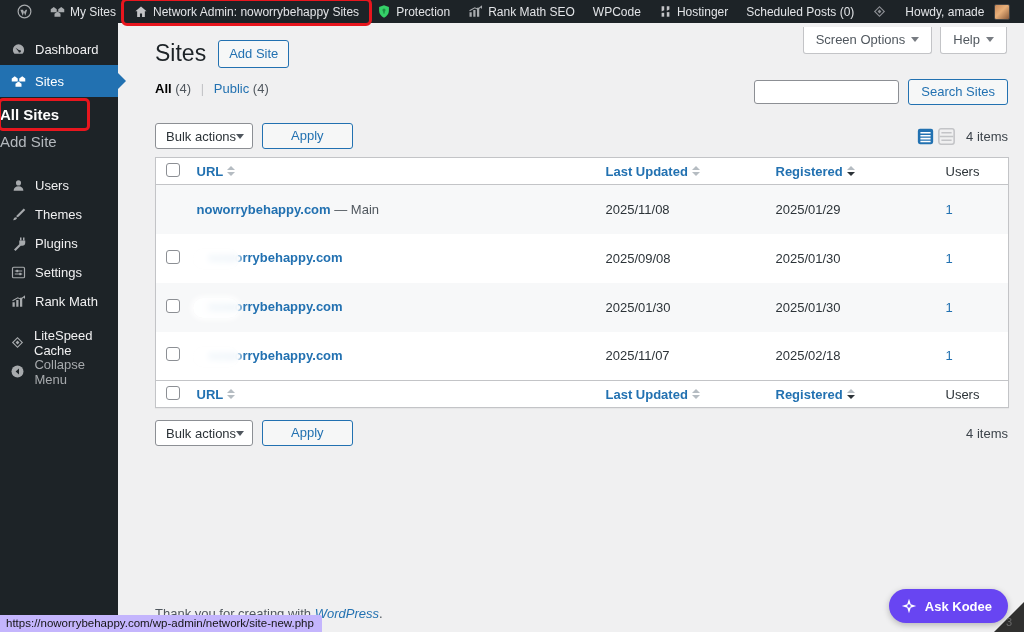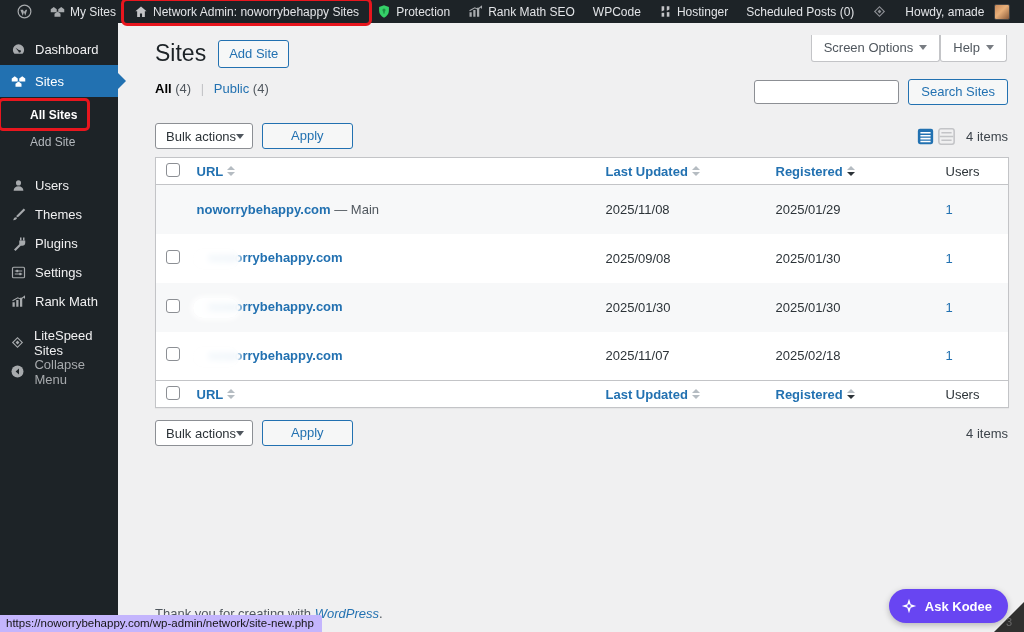--- a/index.html
+++ b/index.html
@@ -50,34 +50,34 @@
   .menu-item .mi-icon{color:#a7aaad;width:16px;display:flex;justify-content:center;}
   .menu-item.active{background:#2271b1;color:#fff;}
   .menu-item.active .mi-icon{color:#fff;}
   .menu-arrow{
     position:absolute;right:-8px;top:50%;margin-top:-8px;width:0;height:0;
     border:8px solid transparent;border-left-color:#2271b1;border-right-width:0;
   }
   .submenu{padding:4px 0 8px 0;}
   .submenu-item{
     position:relative;height:27px;display:flex;align-items:center;
-    padding-left:30px;color:#b4b9be;cursor:pointer;font-size:12px;
+    padding-left:0;color:#b4b9be;cursor:pointer;font-size:15px;
   }
   .submenu-item.current{color:#fff;font-weight:bold;}
   .submenu-item .red-box{
     position:absolute;left:-2px;right:28px;top:-3px;bottom:-3px;
     border:3px solid #e8161e;border-radius:5px;pointer-events:none;z-index:40;
   }
   .menu-sep{height:8px;}
   .menu-item.dim{color:#a7aaad;}
 
   
   .content{position:absolute;left:133px;top:23px;right:0;bottom:0;color:#1d2327;}
 
-  .screen-tabs{position:absolute;top:12px;right:17px;display:flex;z-index:5;}
+  .screen-tabs{position:absolute;top:4px;right:17px;display:flex;gap:8px;z-index:5;}
   .screen-tab{
     background:#fff;border:1px solid #c3c4c7;border-top:none;
     padding:5px 12px 6px;font-size:13px;color:#50575e;cursor:pointer;
     display:flex;align-items:center;gap:6px;border-radius:0 0 3px 3px;
   }
   .caret-down{width:0;height:0;border:4px solid transparent;border-top:5px solid #787c82;margin-top:4px;}
 
   .title-row{position:absolute;left:22px;top:17px;display:flex;align-items:center;gap:12px;}
   .page-title{font-size:23px;font-weight:400;color:#1d2327;margin:0;line-height:1.2;}
   .btn{
@@ -332,21 +332,21 @@
 
     <div style="height:12px"></div>
 
     <div class="menu-item small">
       <span class="mi-icon">
         <svg width="15" height="15" viewBox="0 0 20 20">
             <rect x="5.5" y="5.5" width="9" height="9" transform="rotate(45 10 10)" fill="none" stroke="currentColor" stroke-width="1.5"></rect>
             <rect x="8.2" y="8.2" width="3.6" height="3.6" transform="rotate(45 10 10)" fill="currentColor"></rect>
           </svg>
       </span>
-      <span>LiteSpeed Sites</span>
+      <span>LiteSpeed Cache</span>
     </div>
 
     <div class="menu-item small dim">
       <span class="mi-icon">
         <svg width="15" height="15" viewBox="0 0 20 20">
             <circle cx="10" cy="10" r="8" fill="currentColor"></circle>
             <path d="M12 6 L7.5 10 L12 14 Z" fill="#1d2327"></path>
           </svg>
       </span>
       <span>Collapse Menu</span>

